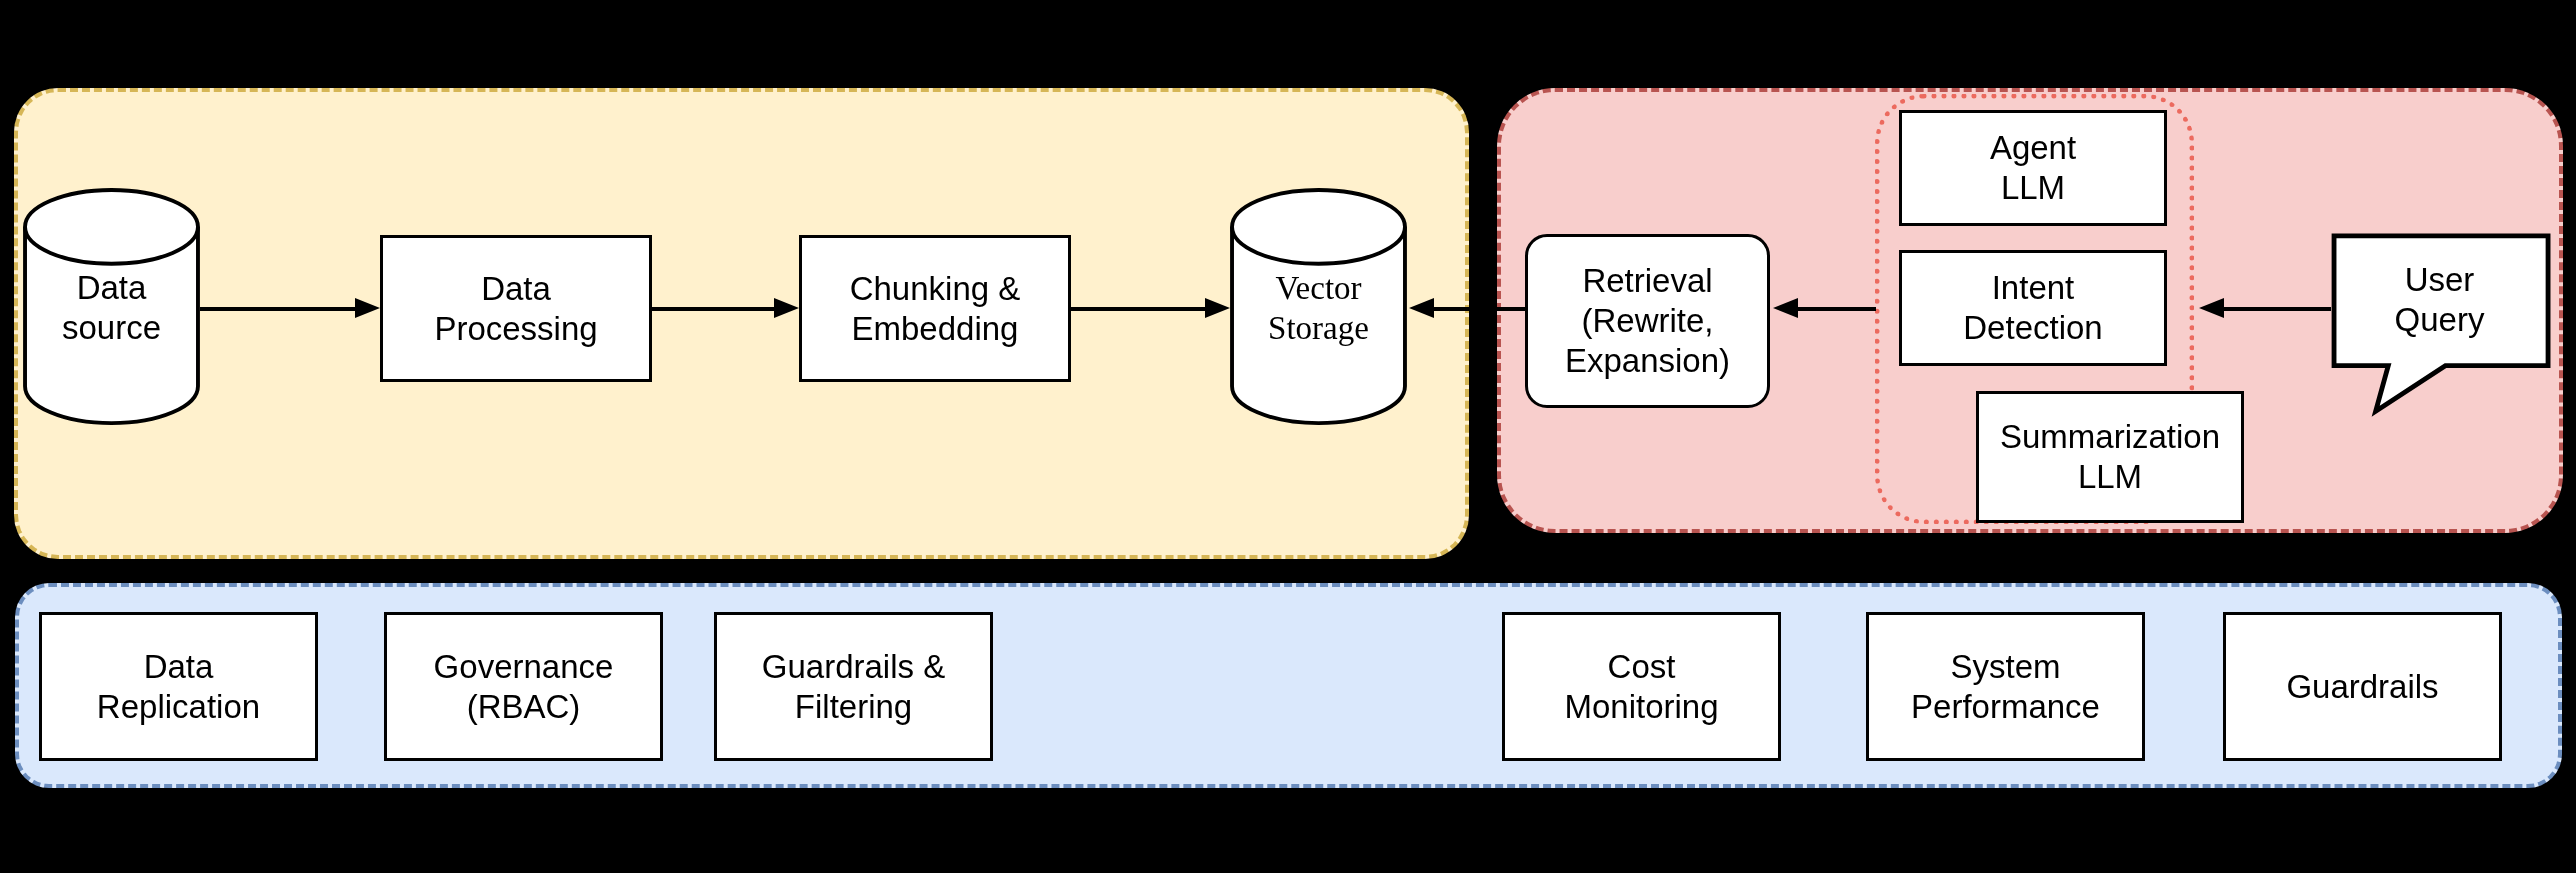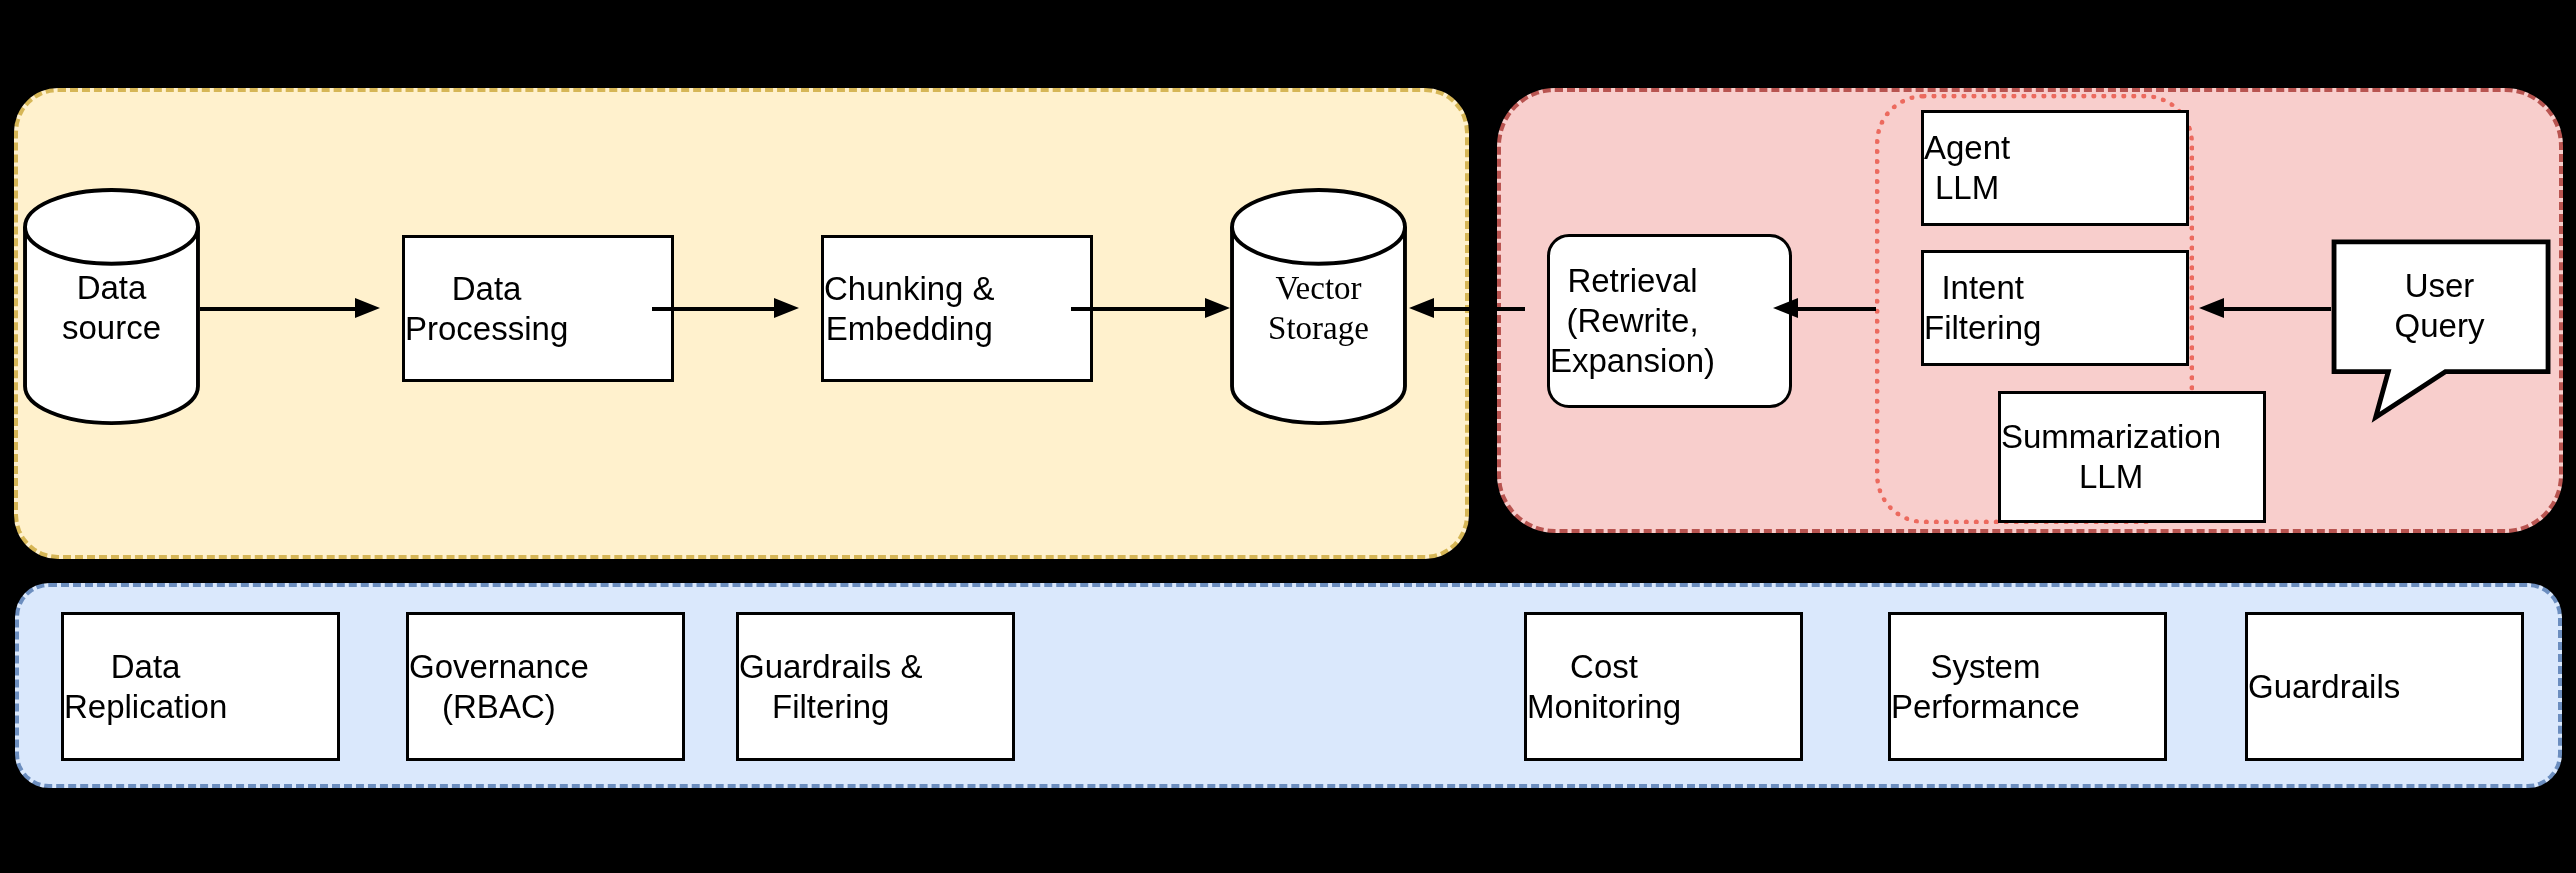--- a/index.html
+++ b/index.html
@@ -19,21 +19,21 @@
   .panel-blue{
     left:14.6px;top:583px;width:2547px;height:205px;
     background:#dae8fc;border:4.9px dashed #6c8ebf;border-radius:34px;
   }
   .group-dotted{
     position:absolute;left:1875px;top:94px;width:319px;height:430px;
     border:5.8px dotted #ec6a5e;border-radius:49px;box-sizing:border-box;
   }
   .node{
     position:absolute;box-sizing:border-box;background:#fff;border:3.9px solid #000;
-    display:flex;align-items:center;margin-left:22px;
+    display:flex;align-items:center;justify-content:center;
   }
   .label{
     font-size:33px;line-height:40px;color:#000;text-align:center;white-space:pre-line;
   }
   .cyl{position:absolute;}
   .cyl .label{
     position:absolute;left:0;top:0;width:100%;height:100%;
     display:flex;align-items:center;justify-content:center;
   }
   .bubble{position:absolute;}
@@ -48,21 +48,21 @@
   .ahead.left{border-right:25px solid #000;}
   
   #n-data-processing{left:380px;top:235px;width:272px;height:147px;}
   #n-chunking{left:799px;top:235px;width:272px;height:147px;}
   #n-retrieval{left:1525px;top:234px;width:245px;height:174px;border-radius:22px;}
   #n-agent{left:1899px;top:110px;width:268px;height:116px;}
   #n-intent{left:1899px;top:250px;width:268px;height:116px;}
   #n-summarization{left:1976px;top:391px;width:268px;height:132px;}
   #cyl-source{left:23px;top:188px;width:177px;height:239px;}
   #cyl-vector{left:1230px;top:188px;width:177px;height:239px;font-family:Liberation Serif, serif;}
-  #bubble-user{left:2331px;top:239px;width:223px;height:184px;}
+  #bubble-user{left:2331px;top:233px;width:223px;height:184px;}
   .pnode{top:612px;height:149px;width:279px;}
   #p0{left:39px;} #p1{left:384px;} #p2{left:714px;} #p3{left:1106px;}
   #p4{left:1502px;} #p5{left:1866px;} #p6{left:2223px;}
 </style>
 </head>
 <body>
 
 <div id="stage">
 
   <div class="panel panel-yellow"></div>
@@ -103,21 +103,21 @@
 (Rewrite,
 Expansion)</div>
   </div>
 
   <div class="node" id="n-agent">
     <div class="label">Agent
 LLM</div>
   </div>
   <div class="node" id="n-intent">
     <div class="label">Intent
-Filtering</div>
+Detection</div>
   </div>
   <div class="node" id="n-summarization">
     <div class="label">Summarization
 LLM</div>
   </div>
 
   <div class="bubble" id="bubble-user">
     <svg width="223" height="184" viewBox="0 0 230 190">
       <path d="M3,3 H224 V137 H118 L46,184 L59,137 H3 Z" fill="#ffffff" stroke="#000000" stroke-width="5"></path>
     </svg>

